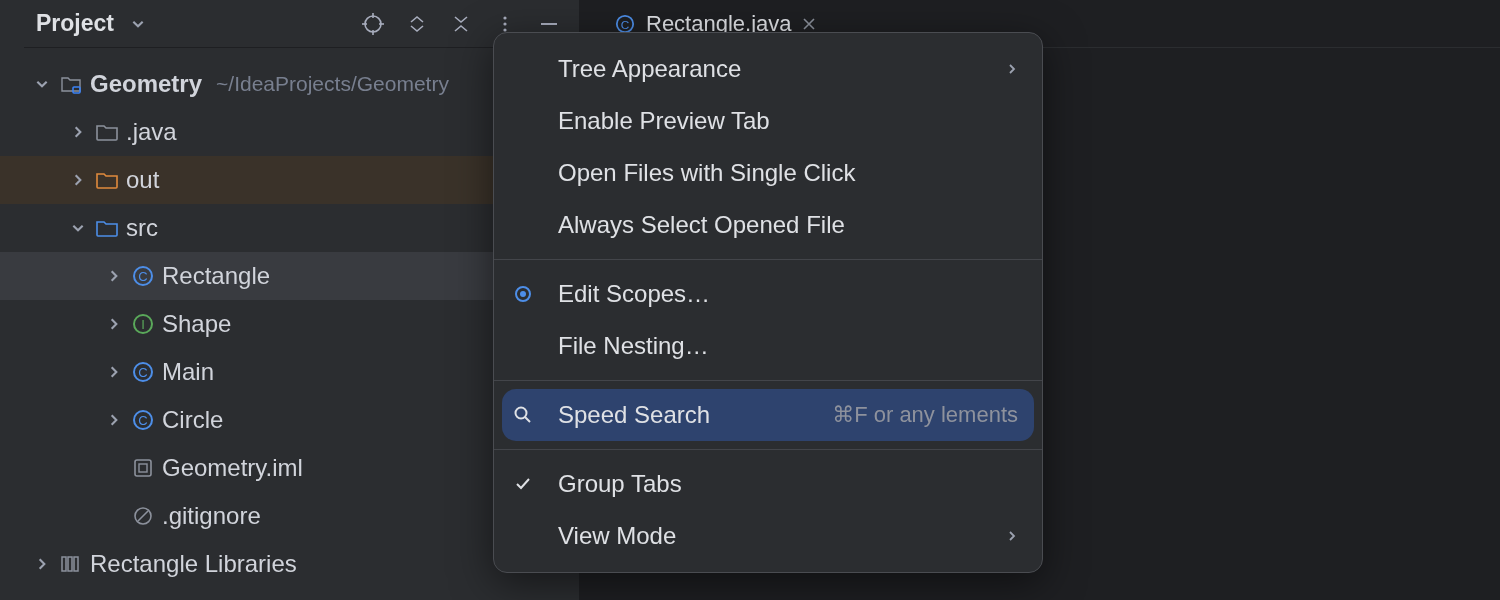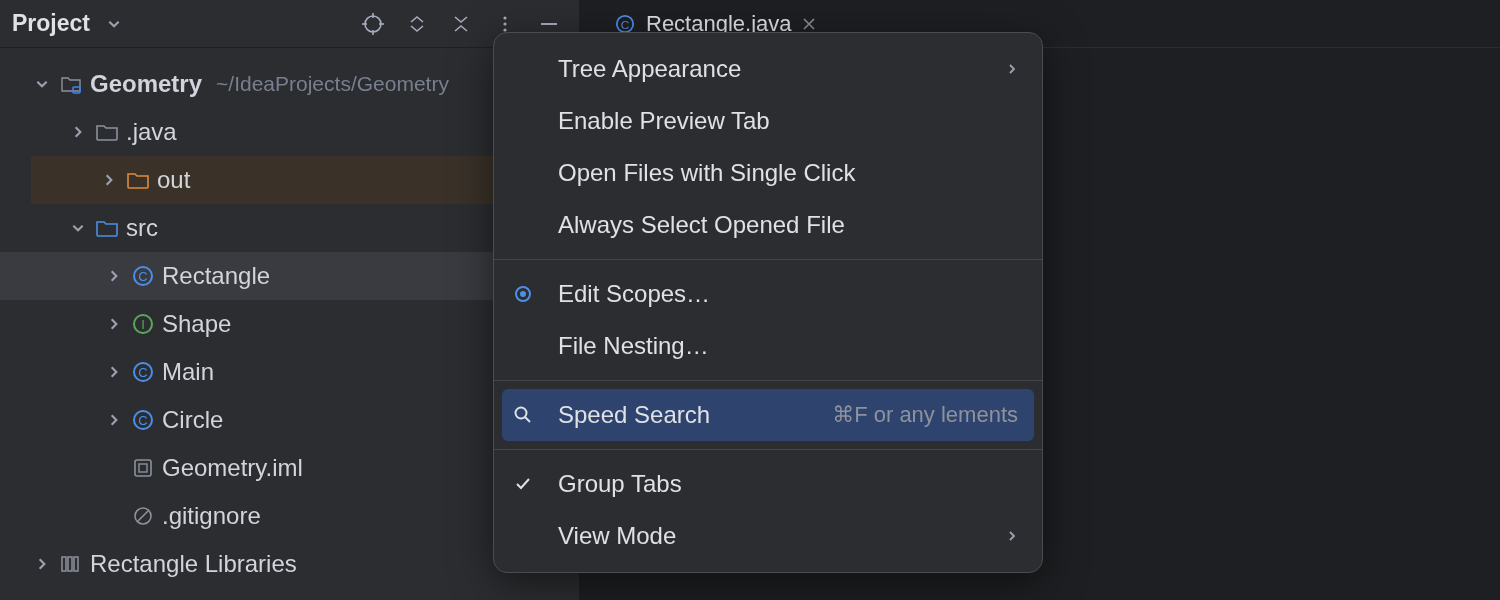--- a/index.html
+++ b/index.html
@@ -11,28 +11,29 @@
       height: 600px;
       overflow: hidden;
       position: relative;
       font-size: 23px;
     }
     .layout { display: flex; height: 100%; }
     .sidebar { width: 580px; background: #2b2d30; display: flex; flex-direction: column; border-right: 1px solid #1e1f22; }
     .sidebar-header {
       display: flex; align-items: center; gap: 8px; padding: 10px 12px; height: 48px;
       border-bottom: 1px solid #1e1f22;
+      margin-left: 24px;
     }
     .sidebar-title { color: #dfe1e5; font-weight: 600; font-size: 23px; margin-right: 6px; }
     .header-spacer { flex: 1; }
     .icon-btn { width: 36px; height: 36px; display: flex; align-items: center; justify-content: center; border-radius: 4px; cursor: pointer; color: #a8adbd; }
     .tree { padding-top: 12px; color: #bcbec4; }
     .tree-row { display: flex; align-items: center; height: 48px; padding-left: 8px; gap: 8px; cursor: pointer; }
     .tree-row.sel { background: #393b40; }
-    .tree-row.dim { background: #3a3229; margin-left: 31px; }
+    .tree-row.dim { background: #3a3229; }
     .tree-label { color: #d1d4db; font-size: 24px; }
     .tree-label.bold { font-weight: 700; }
     .tree-hint { color: #787f8f; font-size: 21px; margin-left: 6px; white-space: nowrap; overflow: hidden; }
     .indent { display: inline-block; }
     .chevron { width: 20px; height: 20px; display: flex; align-items: center; justify-content: center; color: #9ca2b0; flex-shrink:0;}
     .file-icon { width: 22px; height: 22px; display: flex; align-items: center; justify-content: center; flex-shrink: 0; }
 
     .editor { flex: 1; display: flex; flex-direction: column; background: #1e1f22; }
     .tabbar { display: flex; align-items: center; height: 48px; padding-left: 20px; border-bottom: 1px solid #2b2d30; }
     .tab { display: flex; align-items: center; gap: 10px; padding: 0 14px; height: 100%; color: #dfe1e5; font-size: 22px; }
@@ -48,21 +49,21 @@
       background: #2b2d30; border: 1px solid #4a4c51; border-radius: 14px;
       box-shadow: 0 10px 40px rgba(0,0,0,0.5);
       padding: 10px 0;
       z-index: 100;
     }
     .menu-item {
       display: flex; align-items: center; height: 52px;
       padding: 0 24px 0 16px; gap: 22px; cursor: pointer;
       color: #dfe1e5; font-size: 24px;
     }
-    .menu-item.selected { background: #2e436e; border-radius: 6px; margin: 0 8px; padding-left: 8px; padding-right: 16px; }
+    .menu-item.selected { background: #2e436e; border-radius: 14px; margin: 0 8px; padding-left: 8px; padding-right: 16px; }
     .menu-check { width: 26px; display: flex; justify-content: center; color: #dfe1e5; }
     .menu-label { flex: 1; }
     .menu-hint { color: #8e929d; font-size: 22px; }
     .menu-div { height: 1px; background: #43454a; margin: 8px 0; }
     .menu-sub { color: #9ca2b0; }
 
     svg { display: block; }
   </style>
 </head>
 <body>

